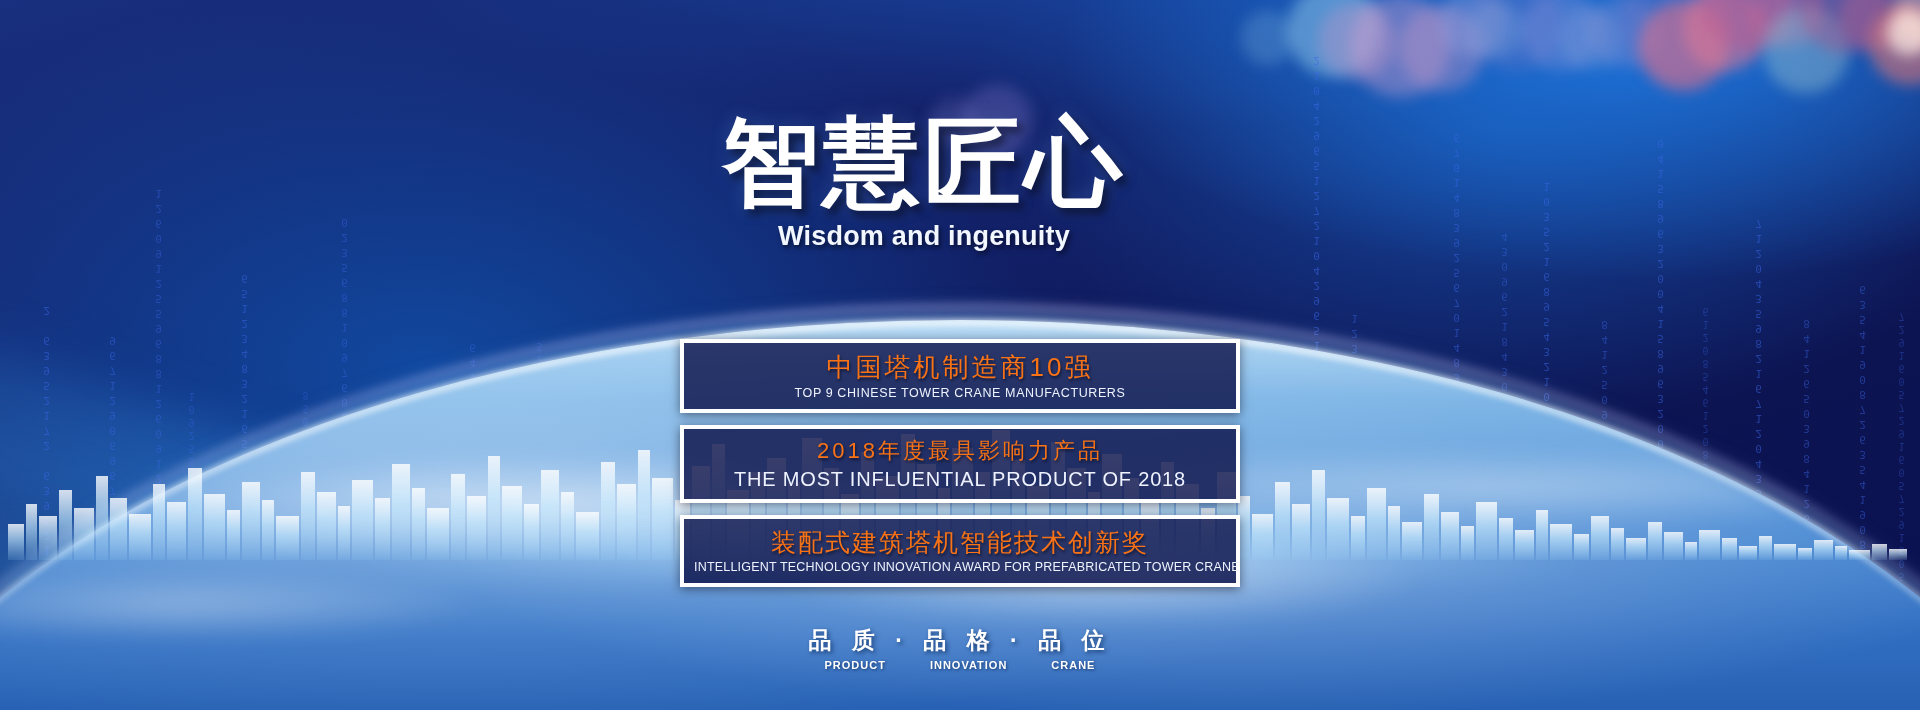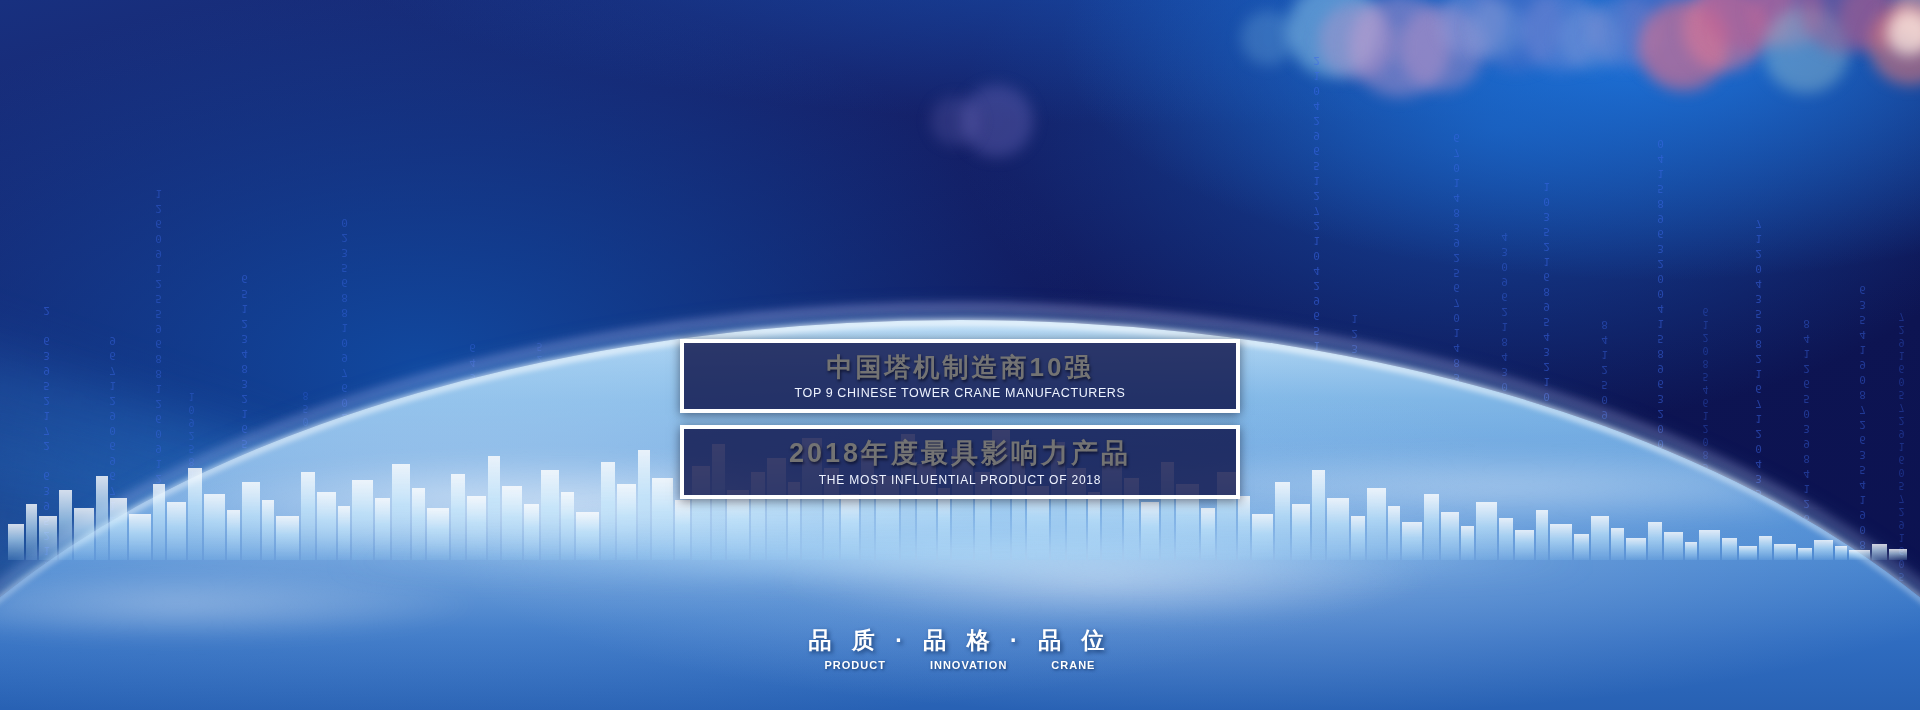--- a/index.html
+++ b/index.html
@@ -162,38 +162,38 @@
     display:flex; flex-direction:column; gap:12px;
   }
   .award{
     border:4px solid #ffffff;
     background:rgba(7,10,66,.78);
     padding:9px 10px 8px;
     text-align:center;
     box-shadow:0 2px 10px rgba(0,0,20,.5);
   }
   .award-cn{
-    color:#737373;
-    font-weight:bold;
+    color:#f97316;
+    font-weight:normal;
     font-size:26px;
     letter-spacing:3px;
     line-height:1.18;
     white-space:nowrap;
     text-shadow:1px 2px 3px rgba(0,0,15,.6);
   }
   .award-en{
     margin-top:3px;
     color:#eef3ff;
     font-size:12.5px;
     letter-spacing:.6px;
     line-height:1.2;
     white-space:nowrap;
   }
-  .award.a2 .award-cn{ font-size:27px; letter-spacing:3px; }
-  .award.a2 .award-en{ font-size:12px; letter-spacing:.8px; }
+  .award.a2 .award-cn{ font-size:22px; letter-spacing:3px; }
+  .award.a2 .award-en{ font-size:20px; letter-spacing:.8px; }
   .award.a3 .award-cn{ font-size:25px; letter-spacing:2px; }
   .award.a3 .award-en{ font-size:12.5px; letter-spacing:.2px; }
 
   
   #tagline{
     position:absolute; top:625px; left:50%; transform:translateX(-50%);
     text-align:center; width:420px;
   }
   #tagline-cn{
     font-size:23px; font-weight:bold; color:#ffffff;
@@ -389,33 +389,39 @@
       <div class="bld" style="left: 1835px; width: 12px; height: 14px;"></div>
       <div class="bld" style="left: 1849px; width: 21px; height: 10px;"></div>
       <div class="bld" style="left: 1872px; width: 15px; height: 16px;"></div>
       <div class="bld" style="left: 1889px; width: 18px; height: 11px;"></div>
     </div>
 
   <div id="content">
 
     <div id="headline-row">
       <div class="headline-block">
+        <div class="headline-cn">智慧匠心</div>
+        <div class="headline-en">Wisdom and ingenuity</div>
       </div>
       <div class="headline-block">
       </div>
     </div>
 
     <div id="awards">
       <div class="award a1">
         <div class="award-cn">中国塔机制造商10强</div>
         <div class="award-en">TOP 9 CHINESE TOWER CRANE MANUFACTURERS</div>
       </div>
       <div class="award a2">
         <div class="award-cn">2018年度最具影响力产品</div>
         <div class="award-en">THE MOST INFLUENTIAL PRODUCT OF 2018</div>
+      </div>
+      <div class="award a3">
+        <div class="award-cn">装配式建筑塔机智能技术创新奖</div>
+        <div class="award-en">INTELLIGENT TECHNOLOGY INNOVATION AWARD FOR PREFABRICATED TOWER CRANE</div>
       </div>
     </div>
 
     <div id="tagline">
       <div id="tagline-cn">品 质 · 品 格 · 品 位</div>
       <div id="tagline-en">
         <span>PRODUCT</span>
         <span>INNOVATION</span>
         <span>CRANE</span>
       </div>

